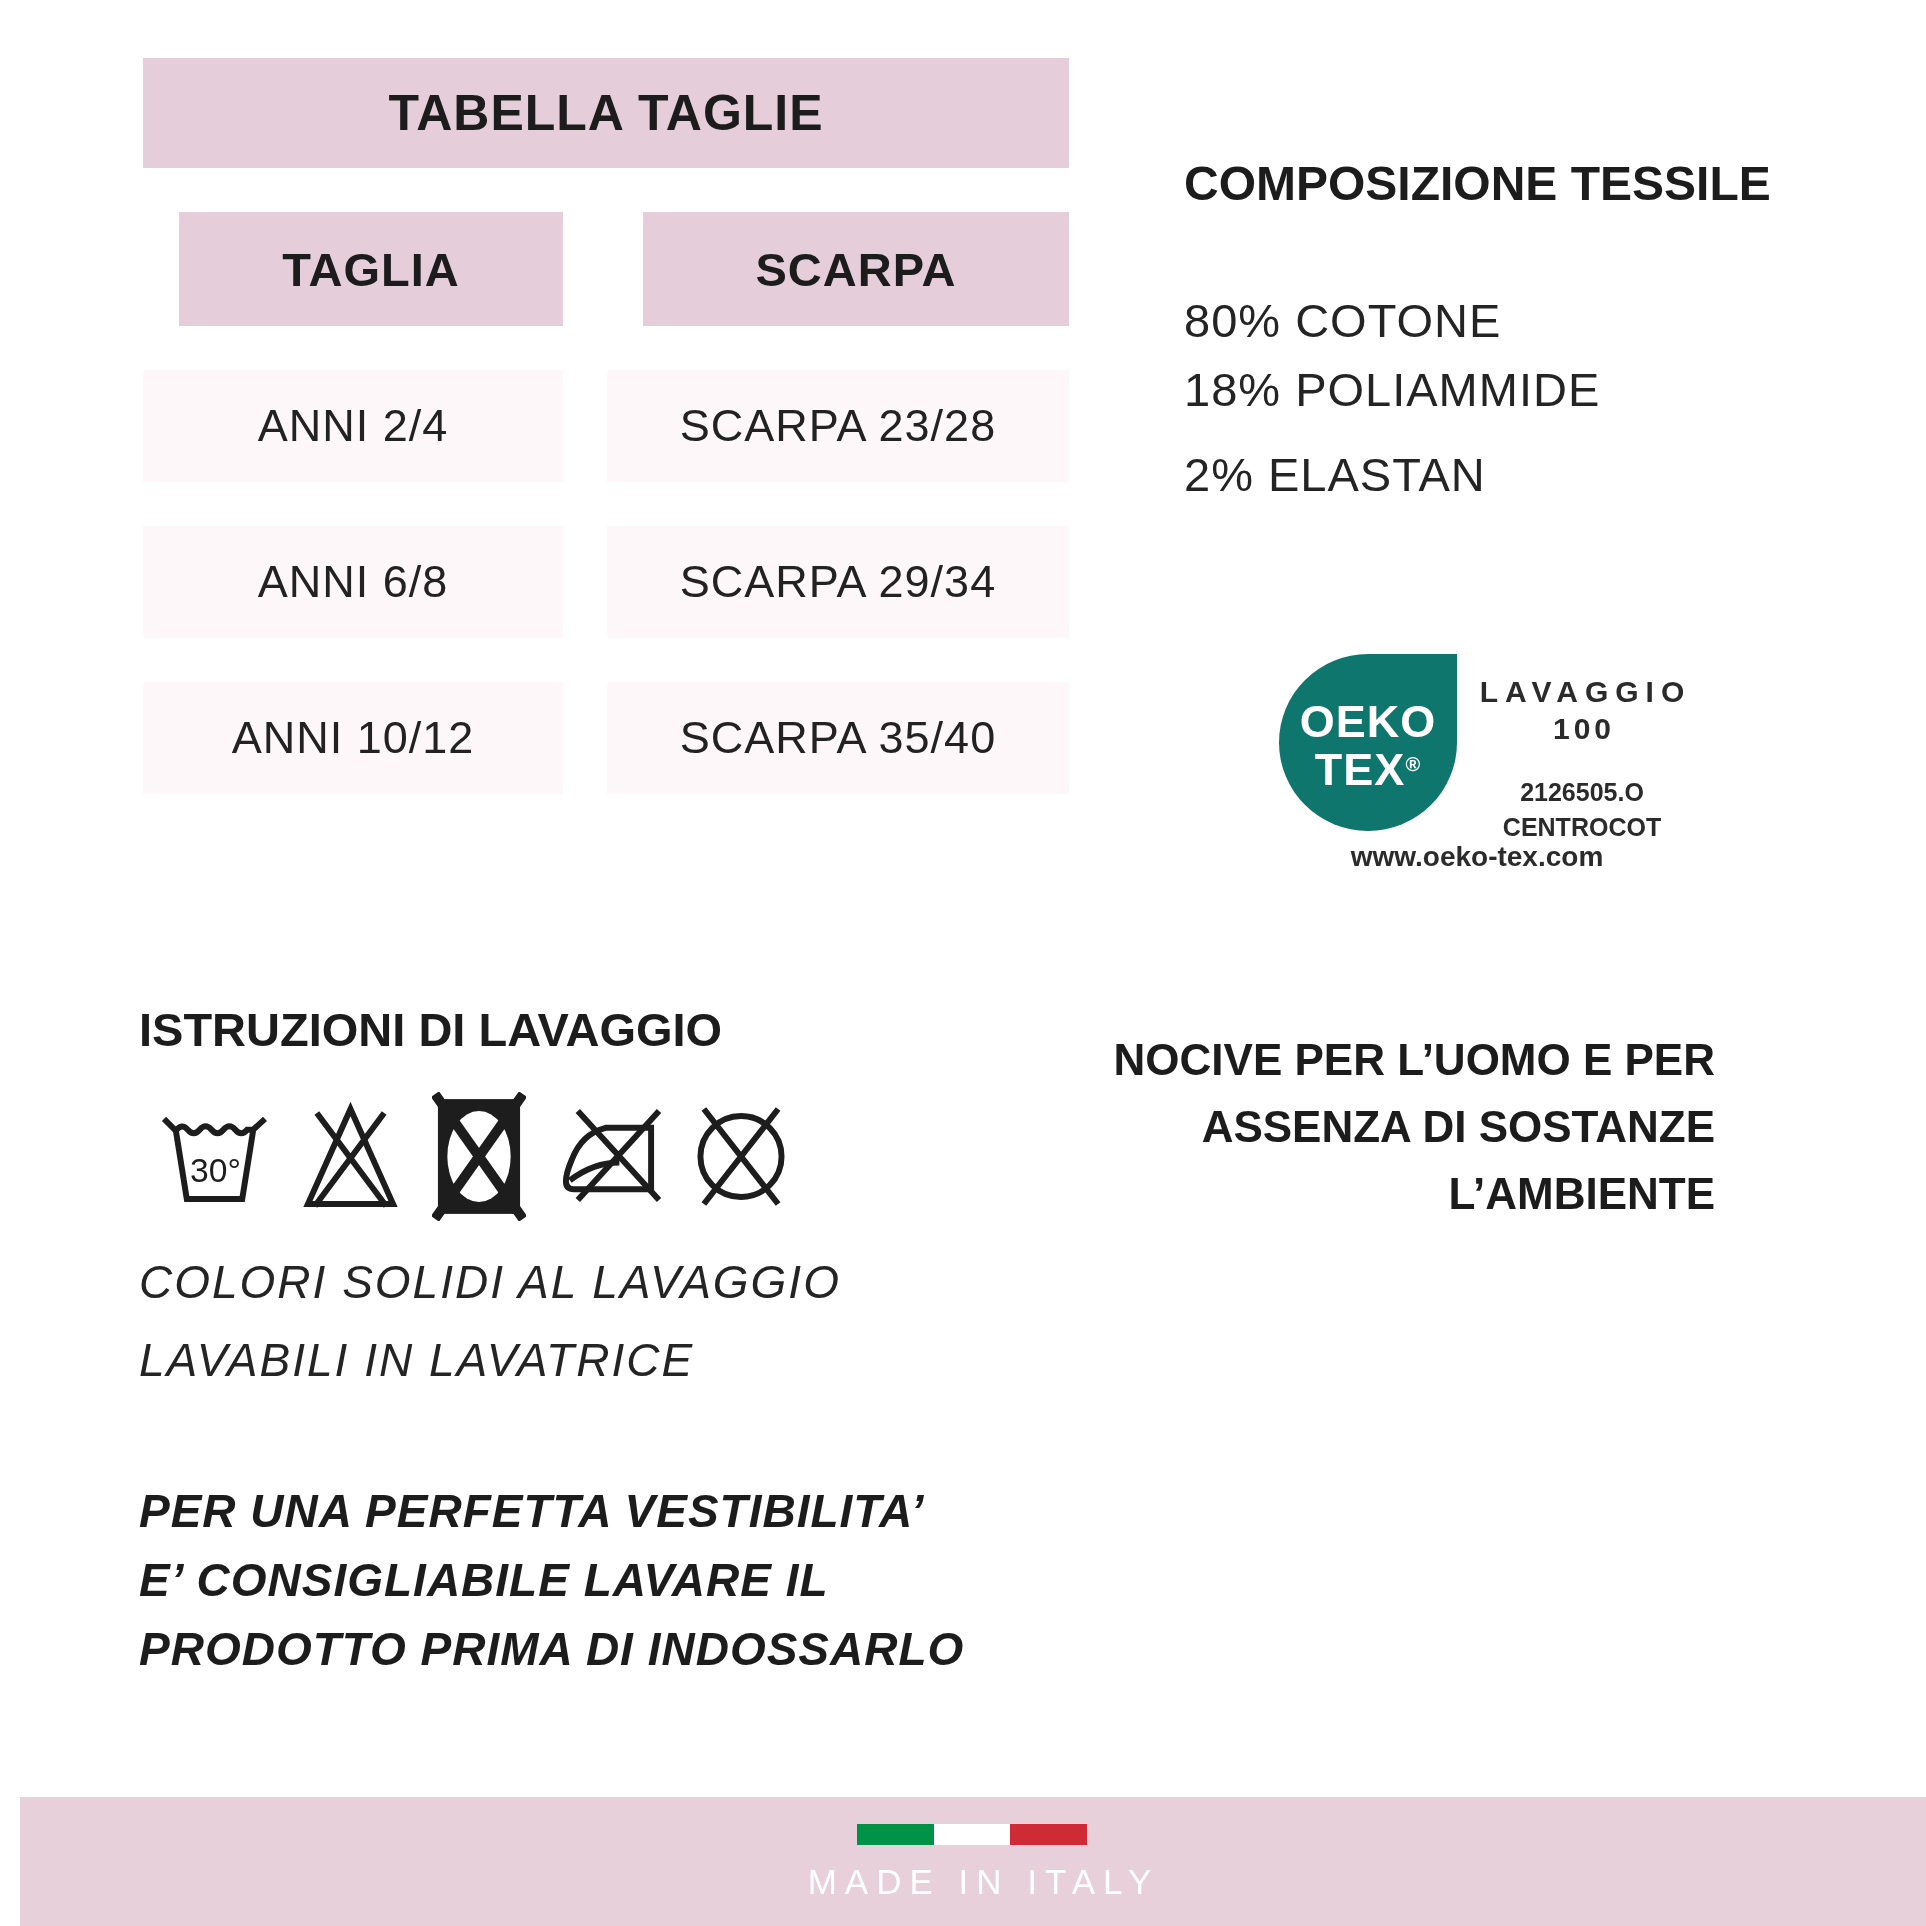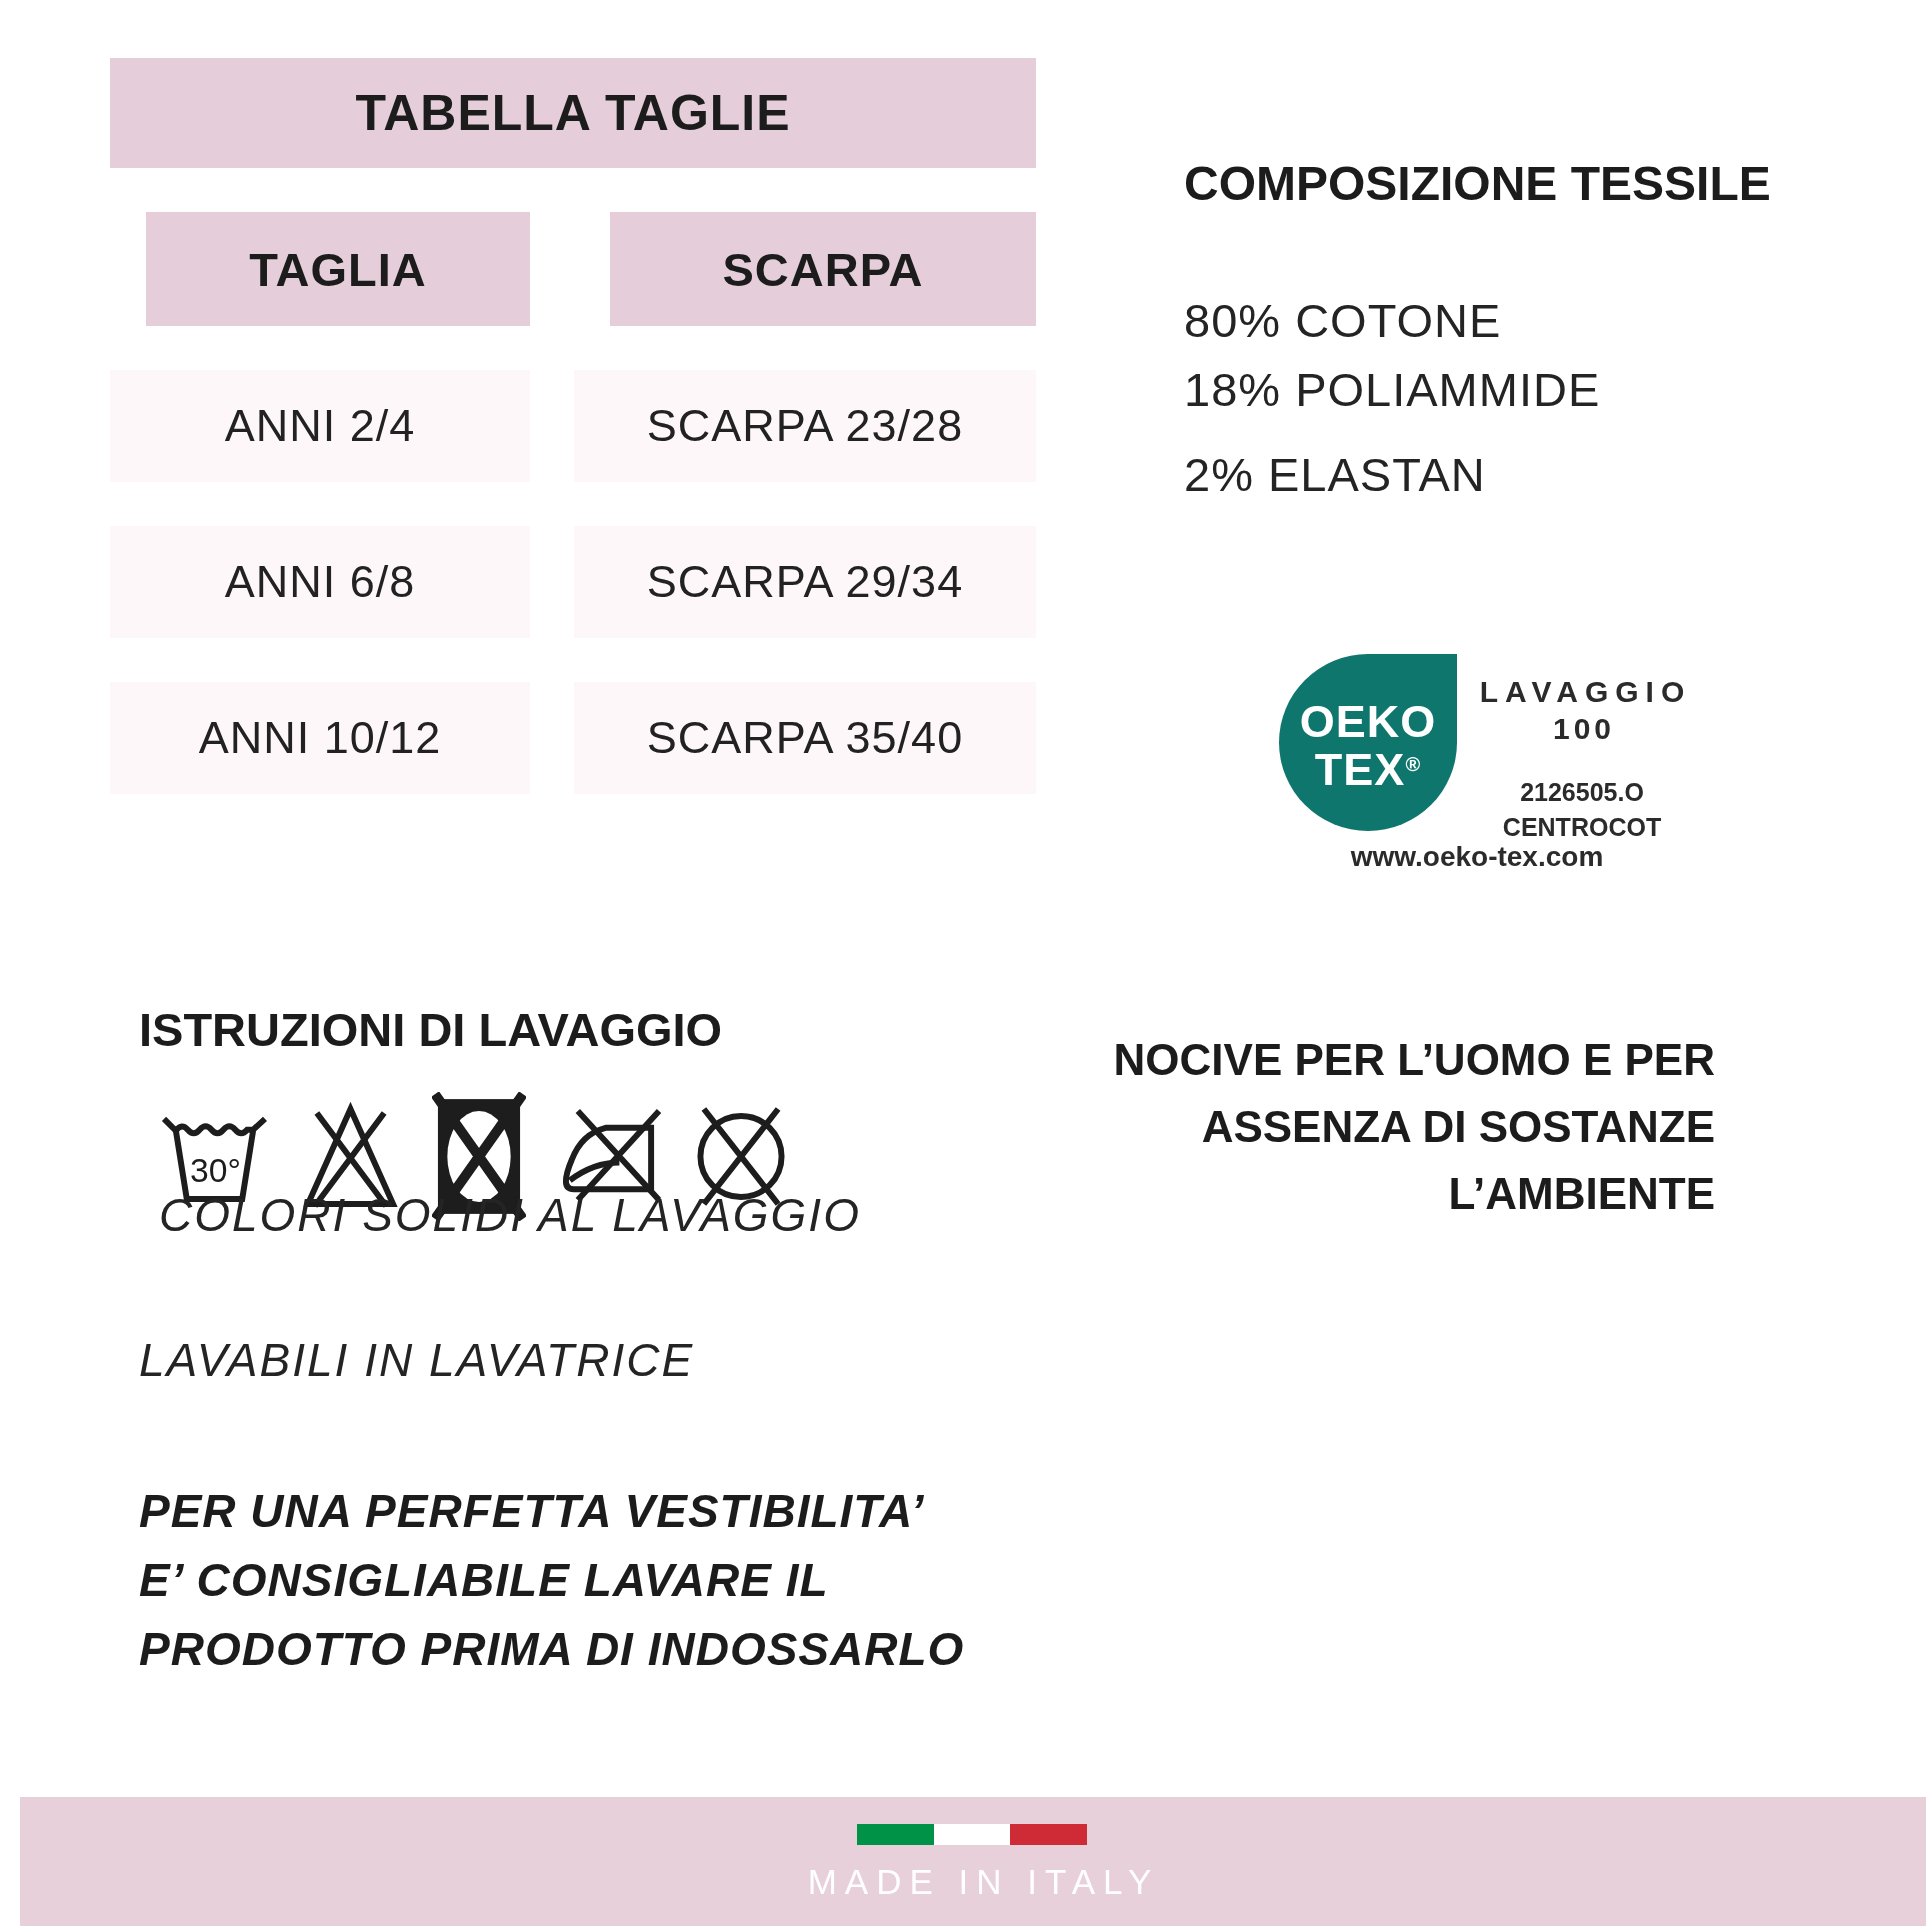--- a/index.html
+++ b/index.html
@@ -7,21 +7,21 @@
     width: 1927px; height: 1927px;
     overflow: hidden;
     background: #ffffff;
     font-family: "Liberation Sans", sans-serif;
     color: #1c1c1c;
   }
   .canvas { position: absolute; top: 0; left: 0; width: 1927px; height: 1927px; }
 
   
   .size-table {
-    position: absolute; left: 110px; top: 58px; width: 897px;
+    position: absolute; left: 143px; top: 58px; width: 897px;
     display: grid;
     grid-template-columns: 420px 462px;
     grid-template-rows: 110px 114px 112px 112px 112px;
     column-gap: 15px; row-gap: 12px; gap: 44px;
   }
   .cell {
     display: flex; align-items: center; justify-content: center;
     text-align: center;
   }
   .tbl-title {
@@ -85,21 +85,21 @@
     position: absolute; left: 160px; top: 1087px; height: 139px;
     display: flex; align-items: center; gap: 32px;
   }
   .symbols svg { display: block; }
   .care-stroke { fill: none; stroke: #1d1d1d; stroke-width: 6; }
   .wash-note {
     position: absolute; left: 139px;
     font-size: 46px; font-weight: 300; font-style: italic;
     letter-spacing: 2px; color: #242424;
   }
-  .wash-note.n0 { top: 1188px; margin-left: 20px; }
+  .wash-note.n0 { top: 1255px; }
   .wash-note.n1 { top: 1333px; }
   .advice {
     position: absolute; left: 139px; top: 1477px;
     font-size: 46px; font-weight: 800; font-style: italic;
     line-height: 69px; letter-spacing: 1px;
   }
 
   
   .safety {
     position: absolute; right: 212px; top: 1026px; width: 614px;

